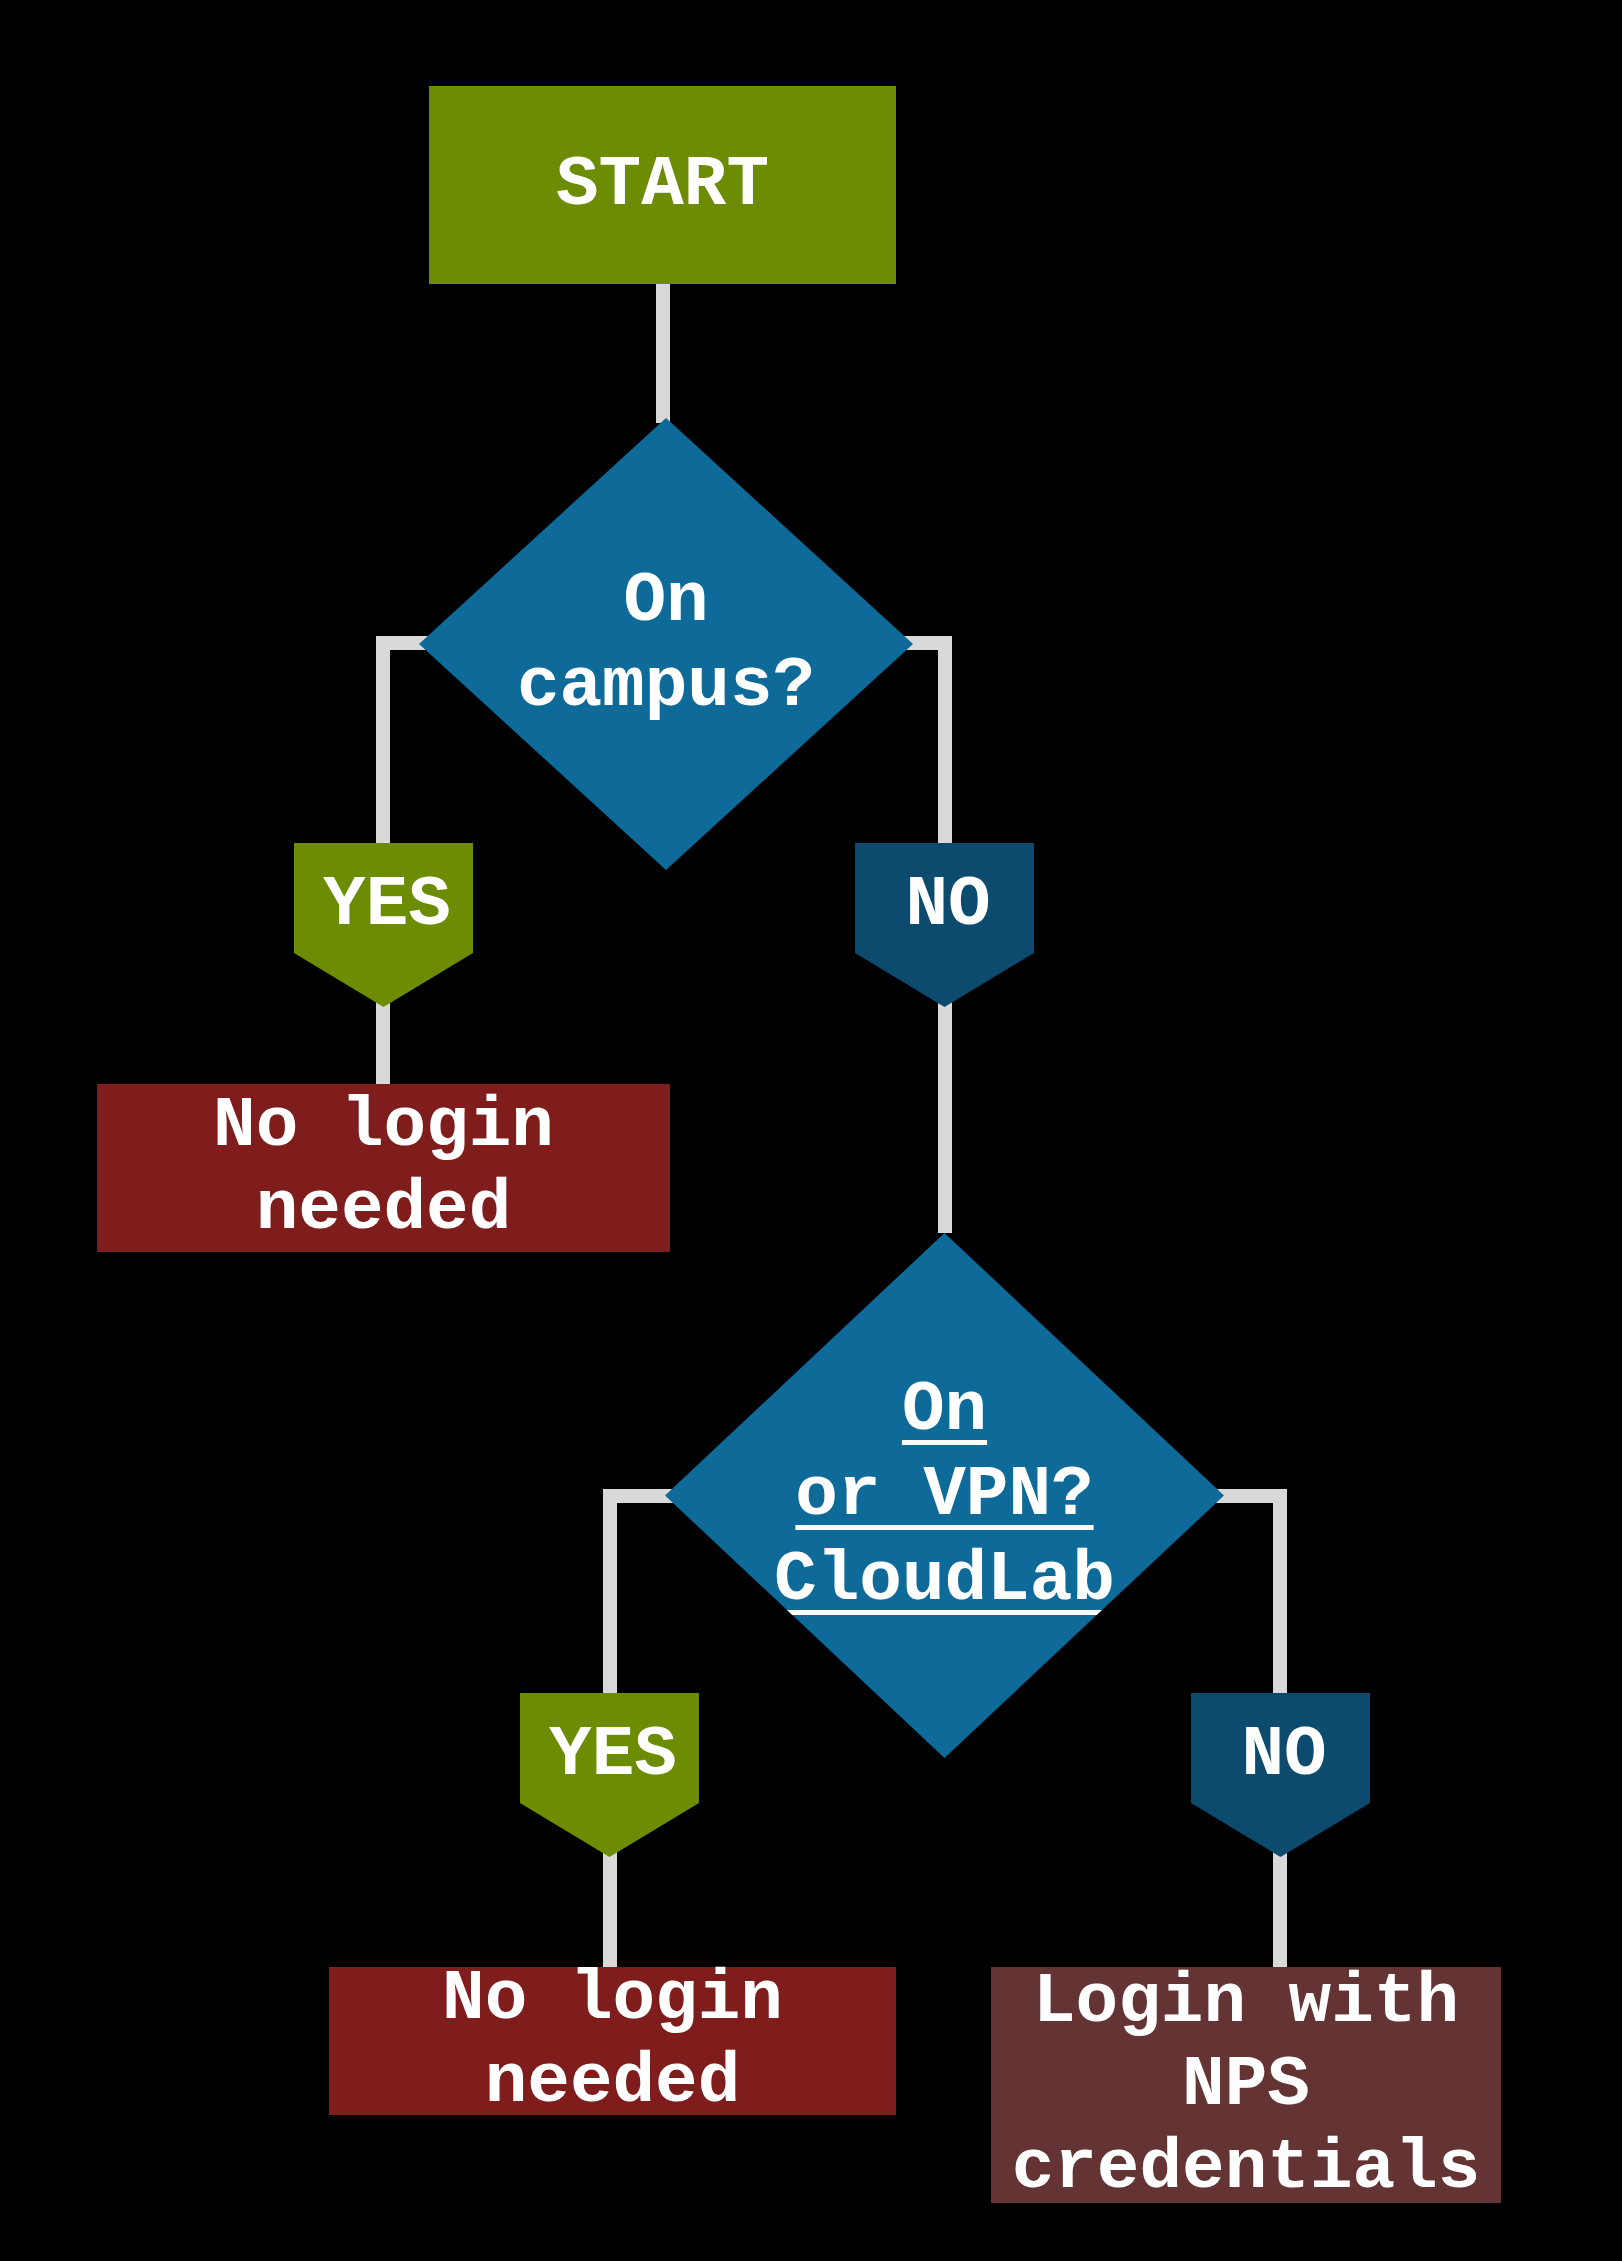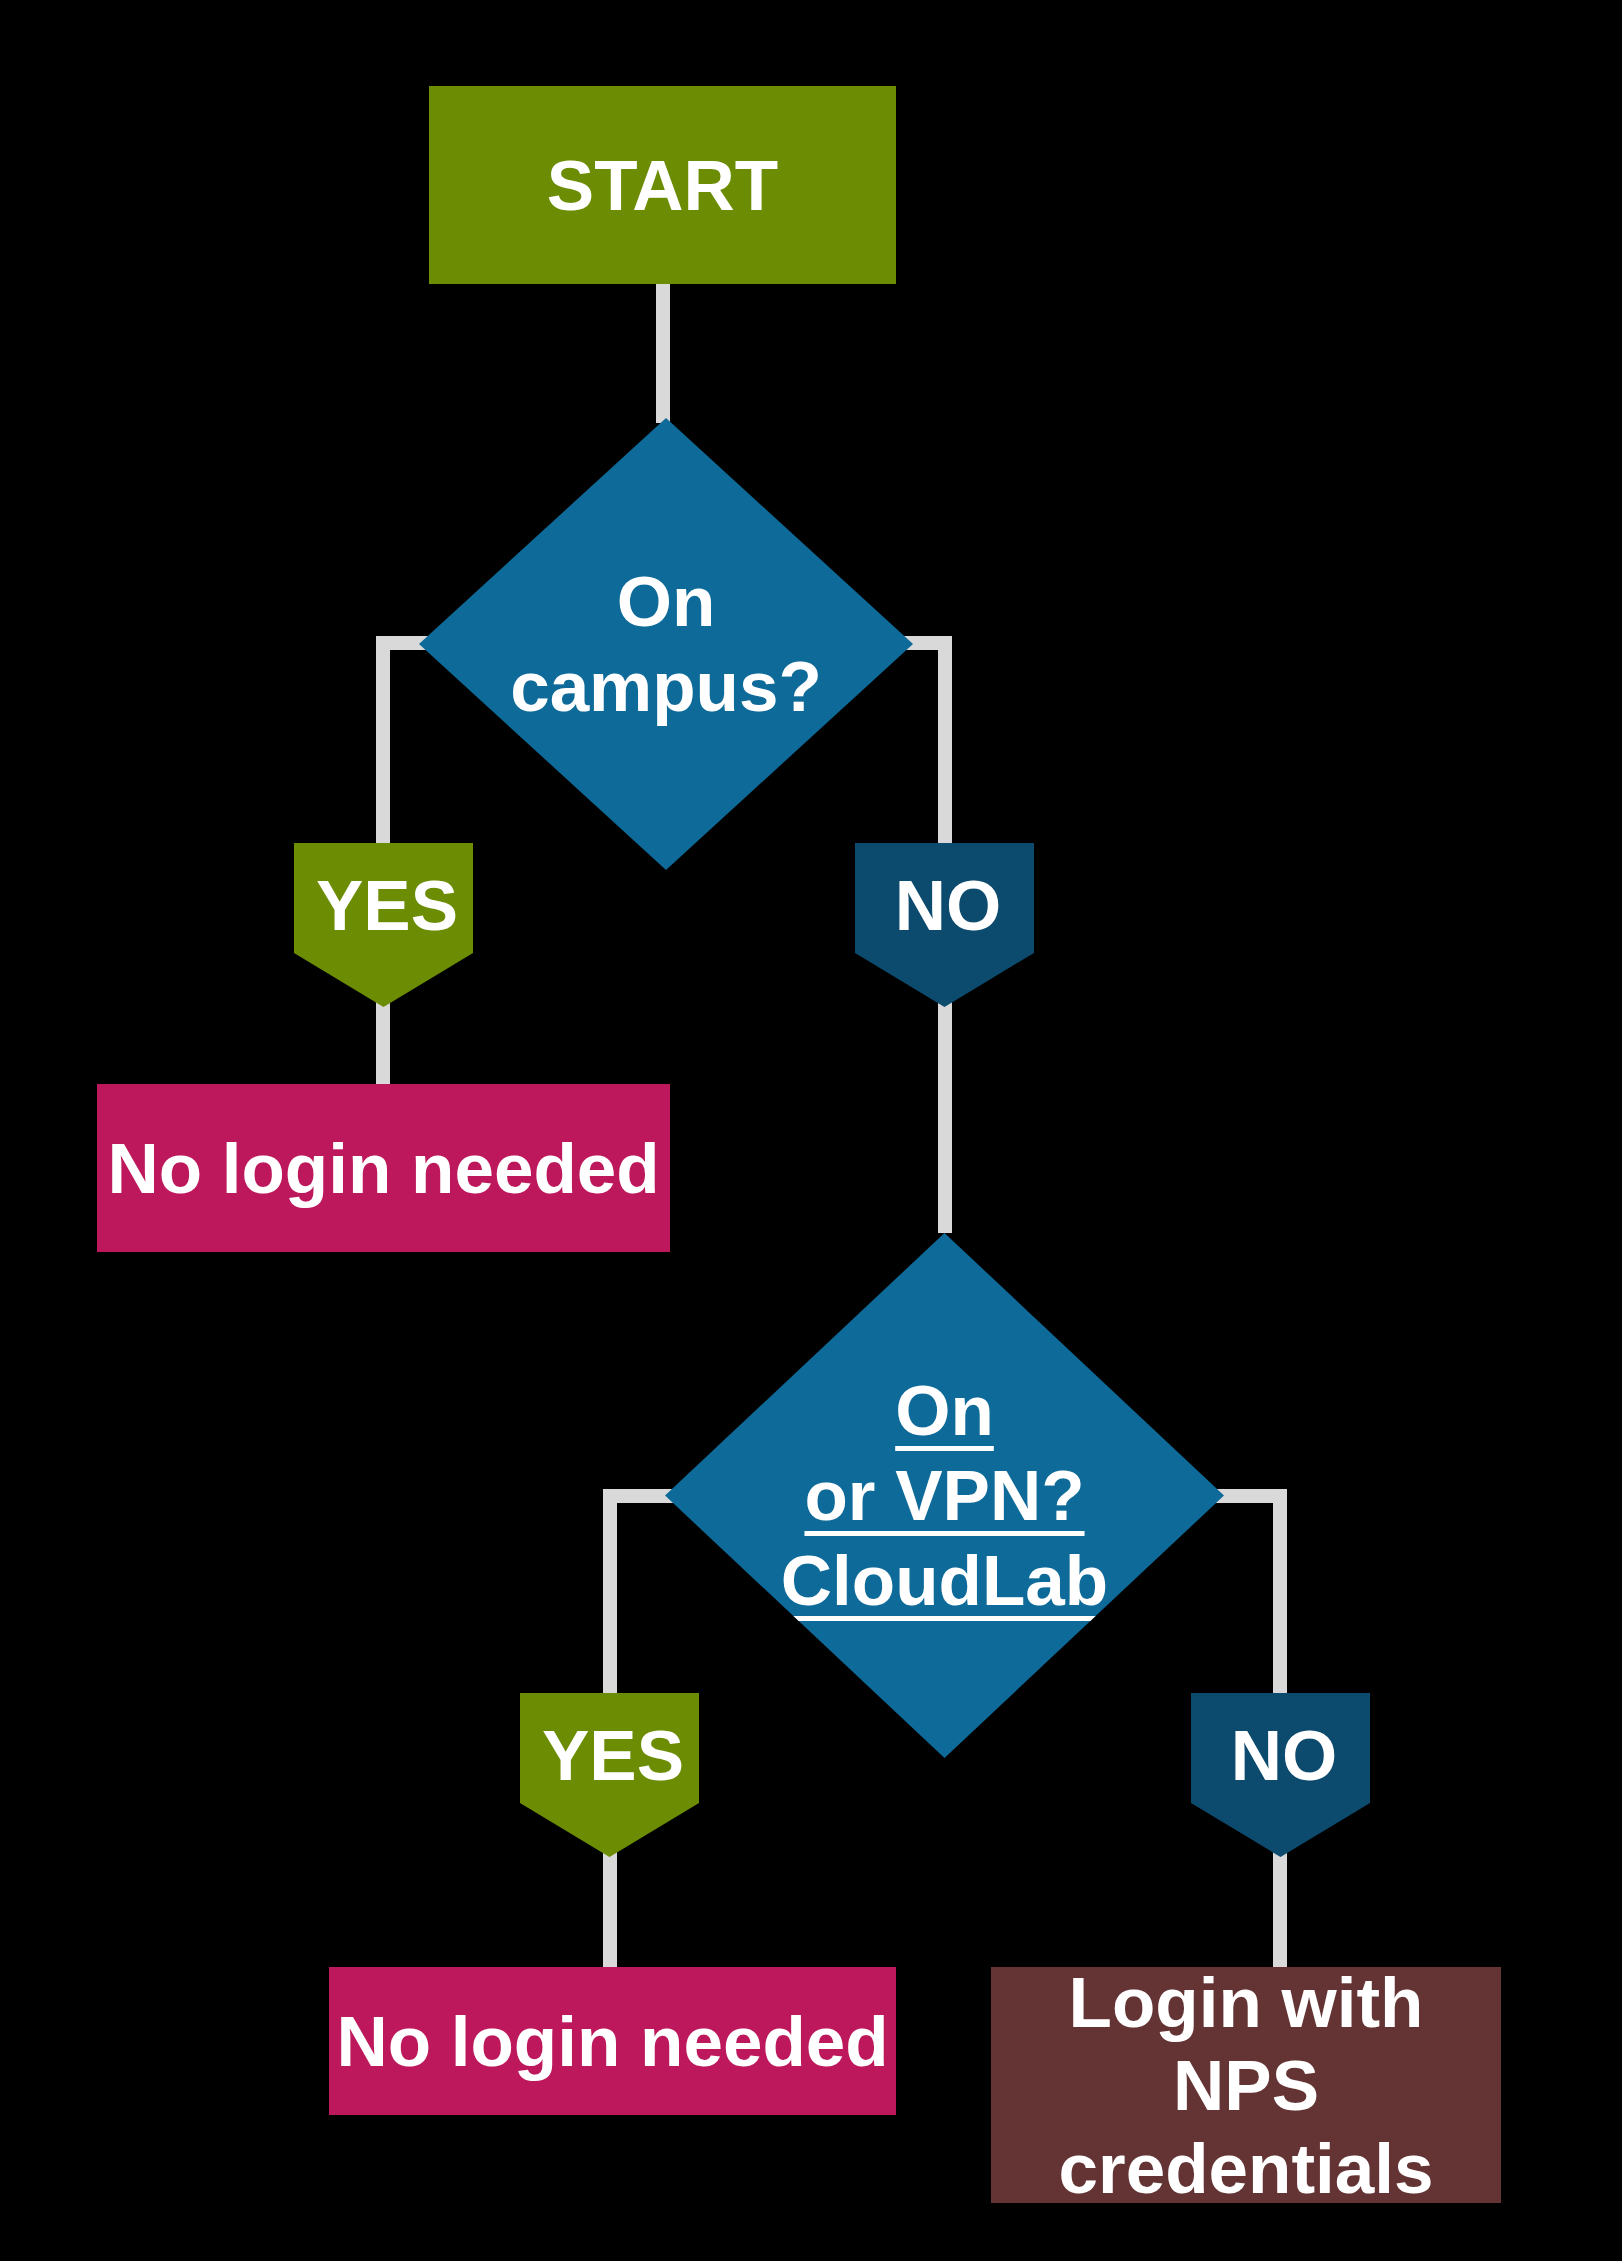--- a/index.html
+++ b/index.html
@@ -3,40 +3,40 @@
 <meta charset="utf-8">
 <title>Flowchart</title>
 <style>
   html, body { margin: 0; padding: 0; background: #000; }
   .canvas {
     position: relative;
     width: 1623px;
     height: 2261px;
     background: #000000;
     overflow: hidden;
-    font-family: Liberation Sans, sans-serif;
+    font-family: Liberation Mono, monospace;
     font-weight: bold;
     color: #ffffff;
   }
   .abs { position: absolute; box-sizing: border-box; }
 
   
   .conn { background: #D9D9D9; }
 
   
   .rect {
     display: flex;
     align-items: center;
     justify-content: center;
     text-align: center;
     font-size: 71px;
     line-height: 83px;
   }
   .green  { background: #6C8C04; }
-  .greenbox { background: #be185d; }
+  .greenbox { background: #7f1d1d; }
   .maroonbox { background: #643434; }
 
   
   .diamond {
     clip-path: polygon(50% 0%, 100% 50%, 50% 100%, 0% 50%);
     background: #0E6A99;
     display: flex;
     align-items: center;
     justify-content: center;
     text-align: center;

